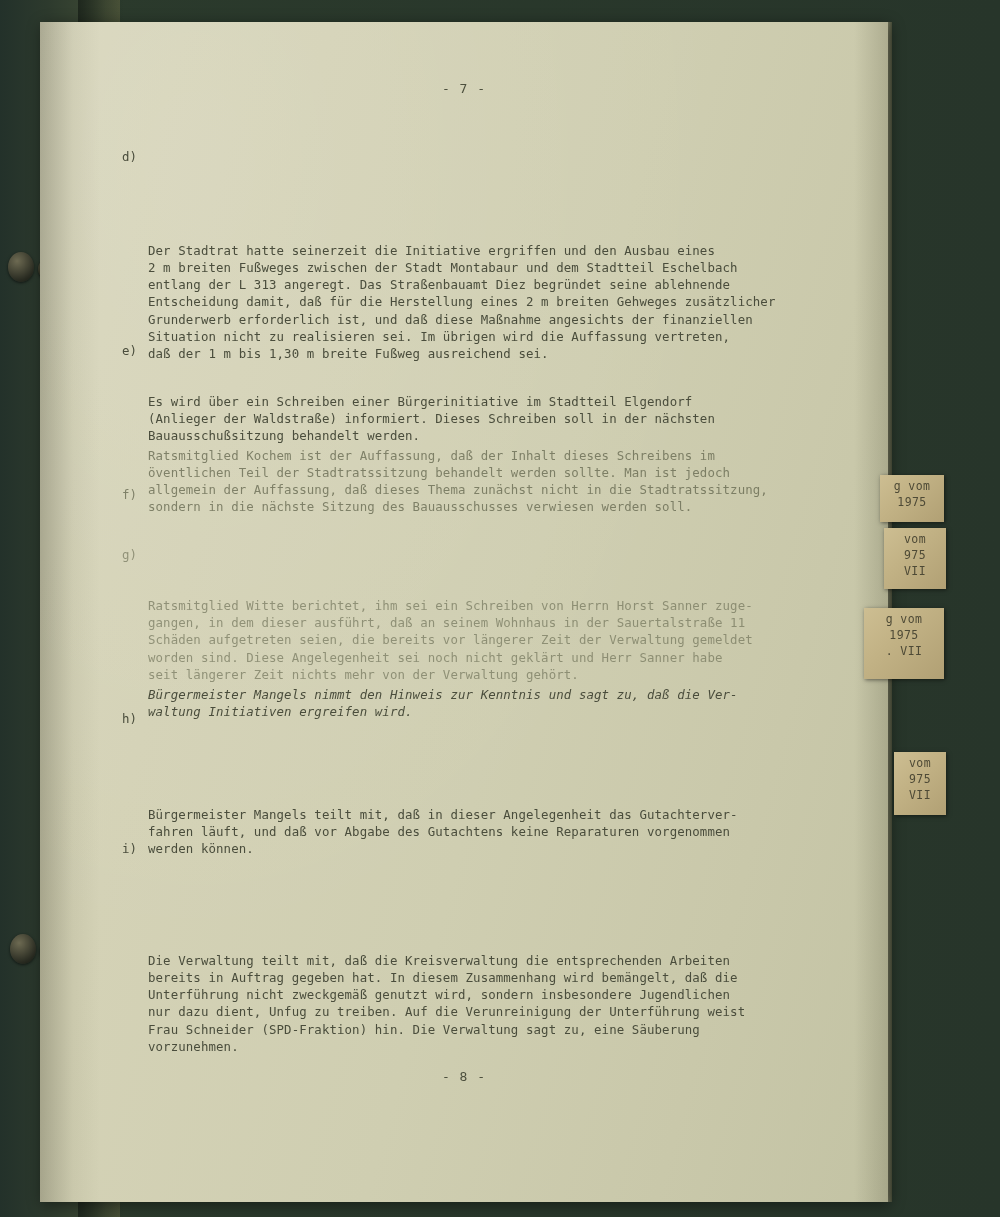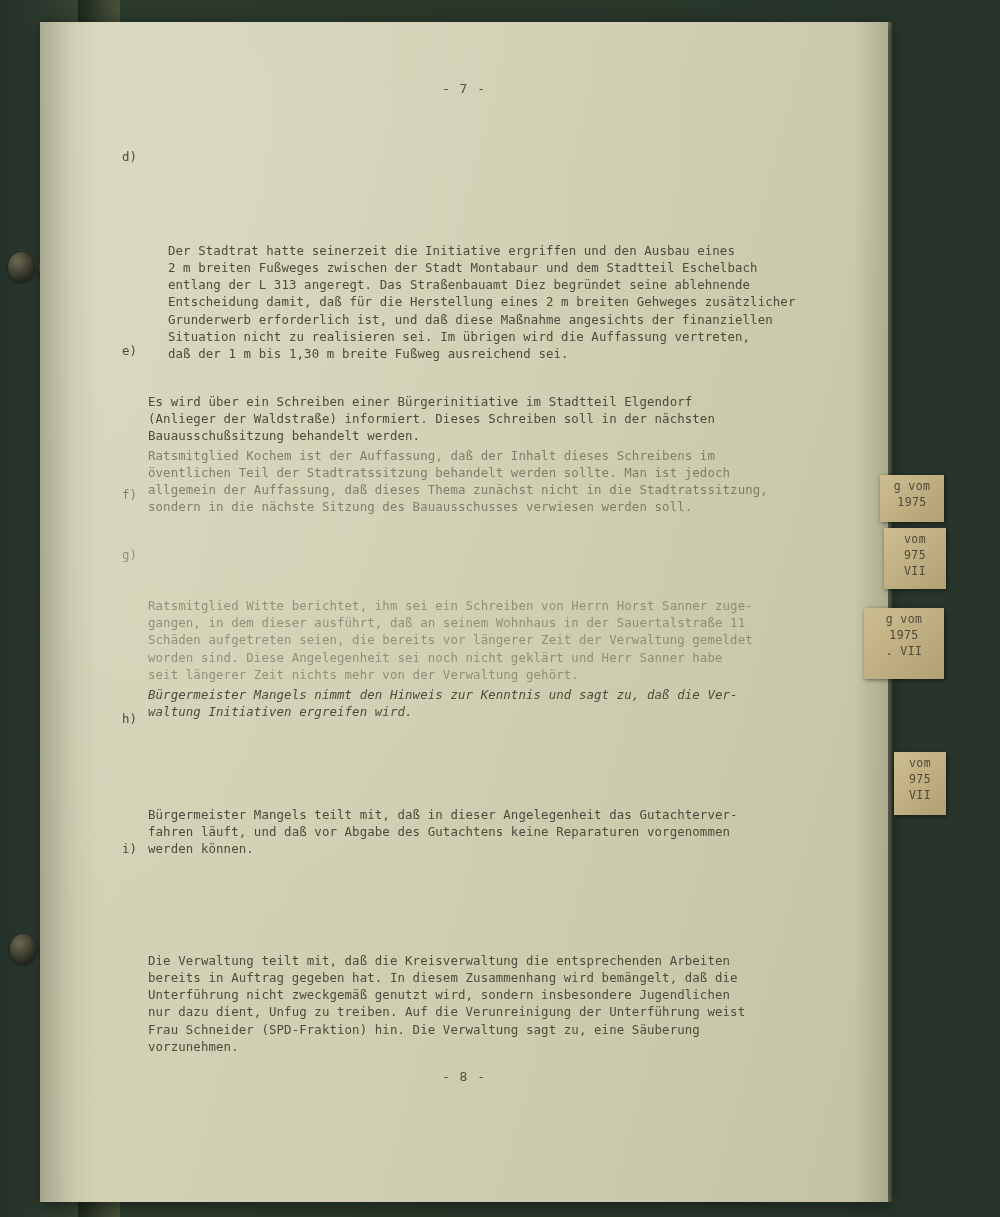--- a/index.html
+++ b/index.html
@@ -156,21 +156,21 @@
   <div class="page-edge"></div>
 
   <div class="page">
     <div class="text-layer">
 
       <div class="pagenum top">- 7 -</div>
 
       <div class="block" style="top:126px;">
         <span class="marker">d)</span>
       </div>
-      <div class="block" style="top:186px;margin-left:20px;">
+      <div class="block" style="top:186px;">
         <span class="body">Der Stadtrat hatte seinerzeit die Initiative ergriffen und den Ausbau eines
 2 m breiten Fußweges zwischen der Stadt Montabaur und dem Stadtteil Eschelbach
 entlang der L 313 angeregt. Das Straßenbauamt Diez begründet seine ablehnende
 Entscheidung damit, daß für die Herstellung eines 2 m breiten Gehweges zusätzlicher
 Grunderwerb erforderlich ist, und daß diese Maßnahme angesichts der finanziellen
 Situation nicht zu realisieren sei. Im übrigen wird die Auffassung vertreten,
 daß der 1 m bis 1,30 m breite Fußweg ausreichend sei.</span>
       </div>
 
       <div class="block" style="top:320px;">

